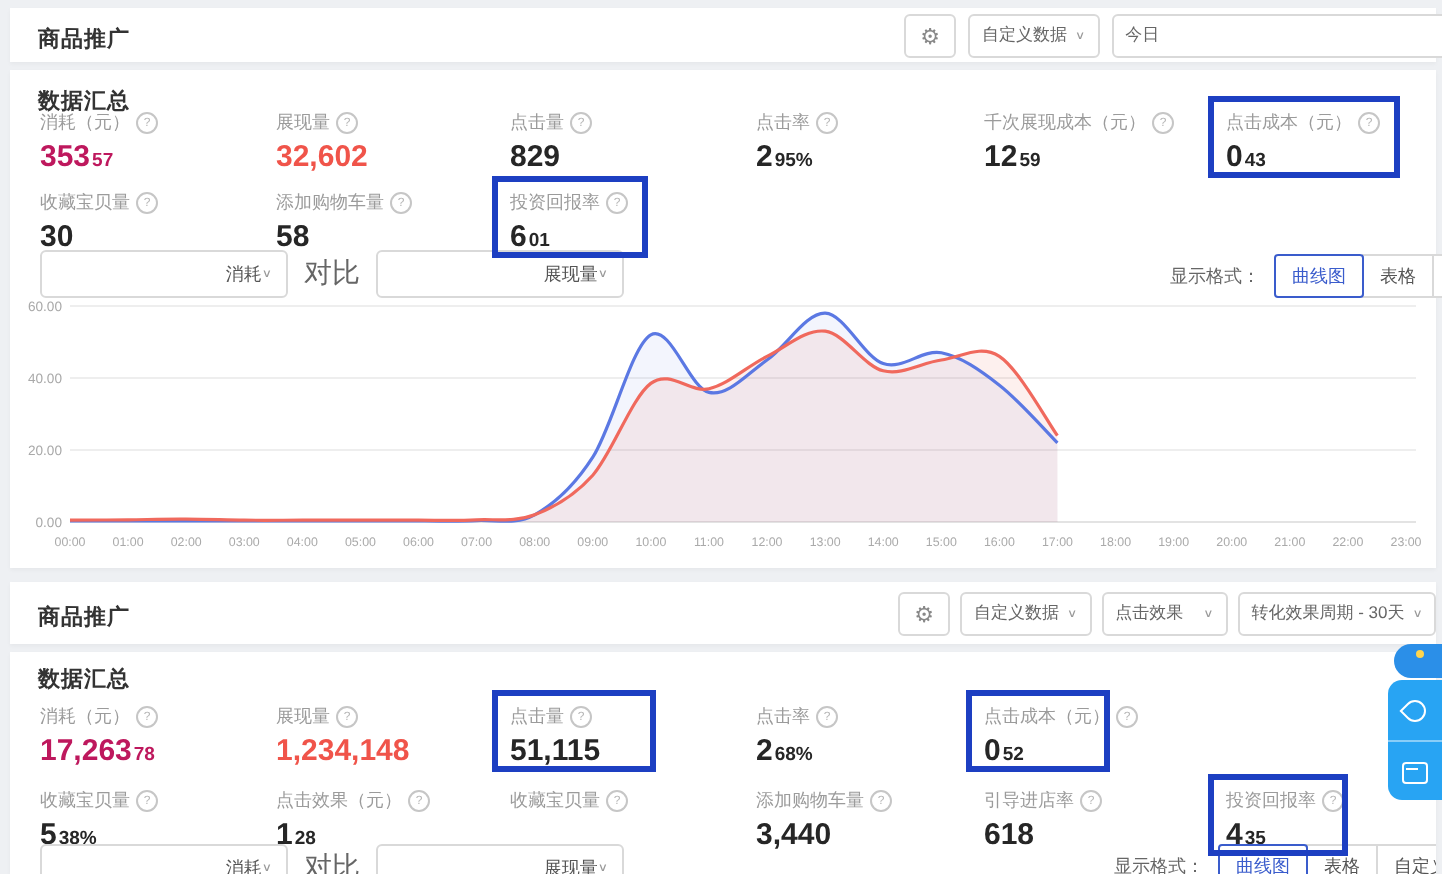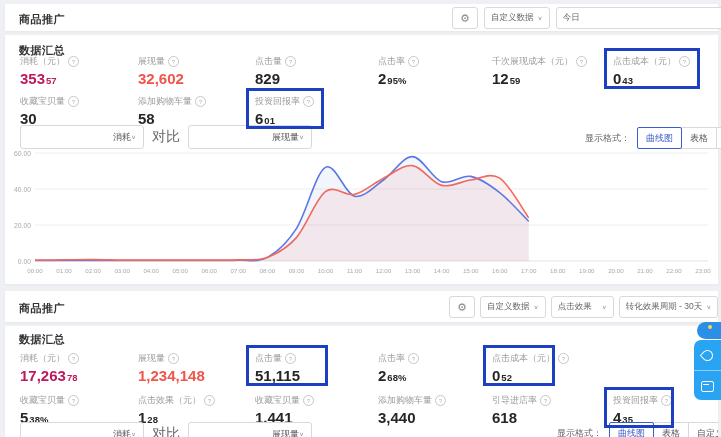--- a/index.html
+++ b/index.html
@@ -299,21 +299,20 @@
           <span>点击效果（元）</span>
           <span class="q">?</span>
         </div>
         <div class="mv"><span>1</span><span class="dec">28</span></div>
       </div>
       <div class="mc">
         <div class="ml">
           <span>收藏宝贝量</span>
           <span class="q">?</span>
         </div>
-        <div class="mv"><span>1,441</span></div>
       </div>
       <div class="mc">
         <div class="ml">
           <span>添加购物车量</span>
           <span class="q">?</span>
         </div>
         <div class="mv"><span>3,440</span></div>
       </div>
       <div class="mc">
         <div class="ml">

